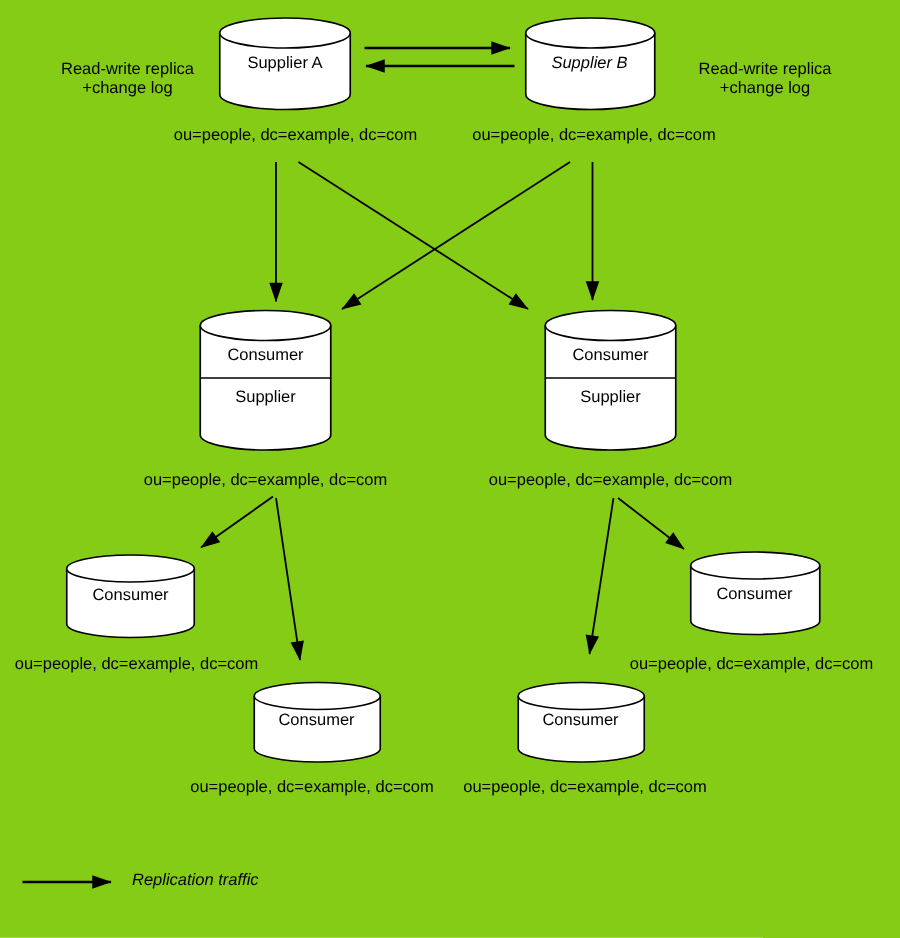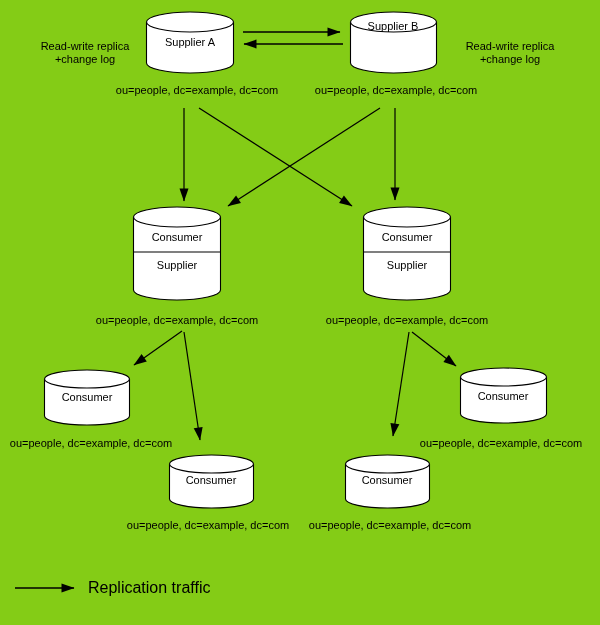--- a/index.html
+++ b/index.html
@@ -25,24 +25,25 @@
     position: absolute;
     font-size: 11px;
     line-height: 13px;
     color: #000000;
     white-space: pre;
     text-align: center;
     transform: translateX(-50%);
   }
   .lbl-left {
     position: absolute;
-    font-size: 16px;
+    font-size: 11px;
     line-height: 13px;
     color: #000000;
     white-space: pre;
+    font-style: italic;
   }
 </style>
 </head>
 <body>
 
 <div class="diagram">
 
   <svg class="layer" width="600" height="625" viewBox="0 0 600 625">
     <defs>
       <marker id="ah" markerUnits="userSpaceOnUse" markerWidth="14" markerHeight="10" refX="13" refY="5" orient="auto">
@@ -107,21 +108,21 @@
 
     <line class="arrow-bold" x1="15" y1="588" x2="74" y2="588" marker-end="url(#ah)"></line>
   </svg>
 
   <div class="lbl" style="left:85px;  top:40px;">Read-write replica
 +change log</div>
   <div class="lbl" style="left:510px; top:40px;">Read-write replica
 +change log</div>
 
   <div class="lbl" style="left:190px; top:36px;">Supplier A</div>
-  <div class="lbl" style="left:393px; top:20px;">Supplier B</div>
+  <div class="lbl" style="left:393px; top:36px;font-style:italic;">Supplier B</div>
 
   <div class="lbl" style="left:197px; top:84px;">ou=people, dc=example, dc=com</div>
   <div class="lbl" style="left:396px; top:84px;">ou=people, dc=example, dc=com</div>
 
   <div class="lbl" style="left:177px; top:231px;">Consumer</div>
   <div class="lbl" style="left:177px; top:259px;">Supplier</div>
   <div class="lbl" style="left:407px; top:231px;">Consumer</div>
   <div class="lbl" style="left:407px; top:259px;">Supplier</div>
 
 

